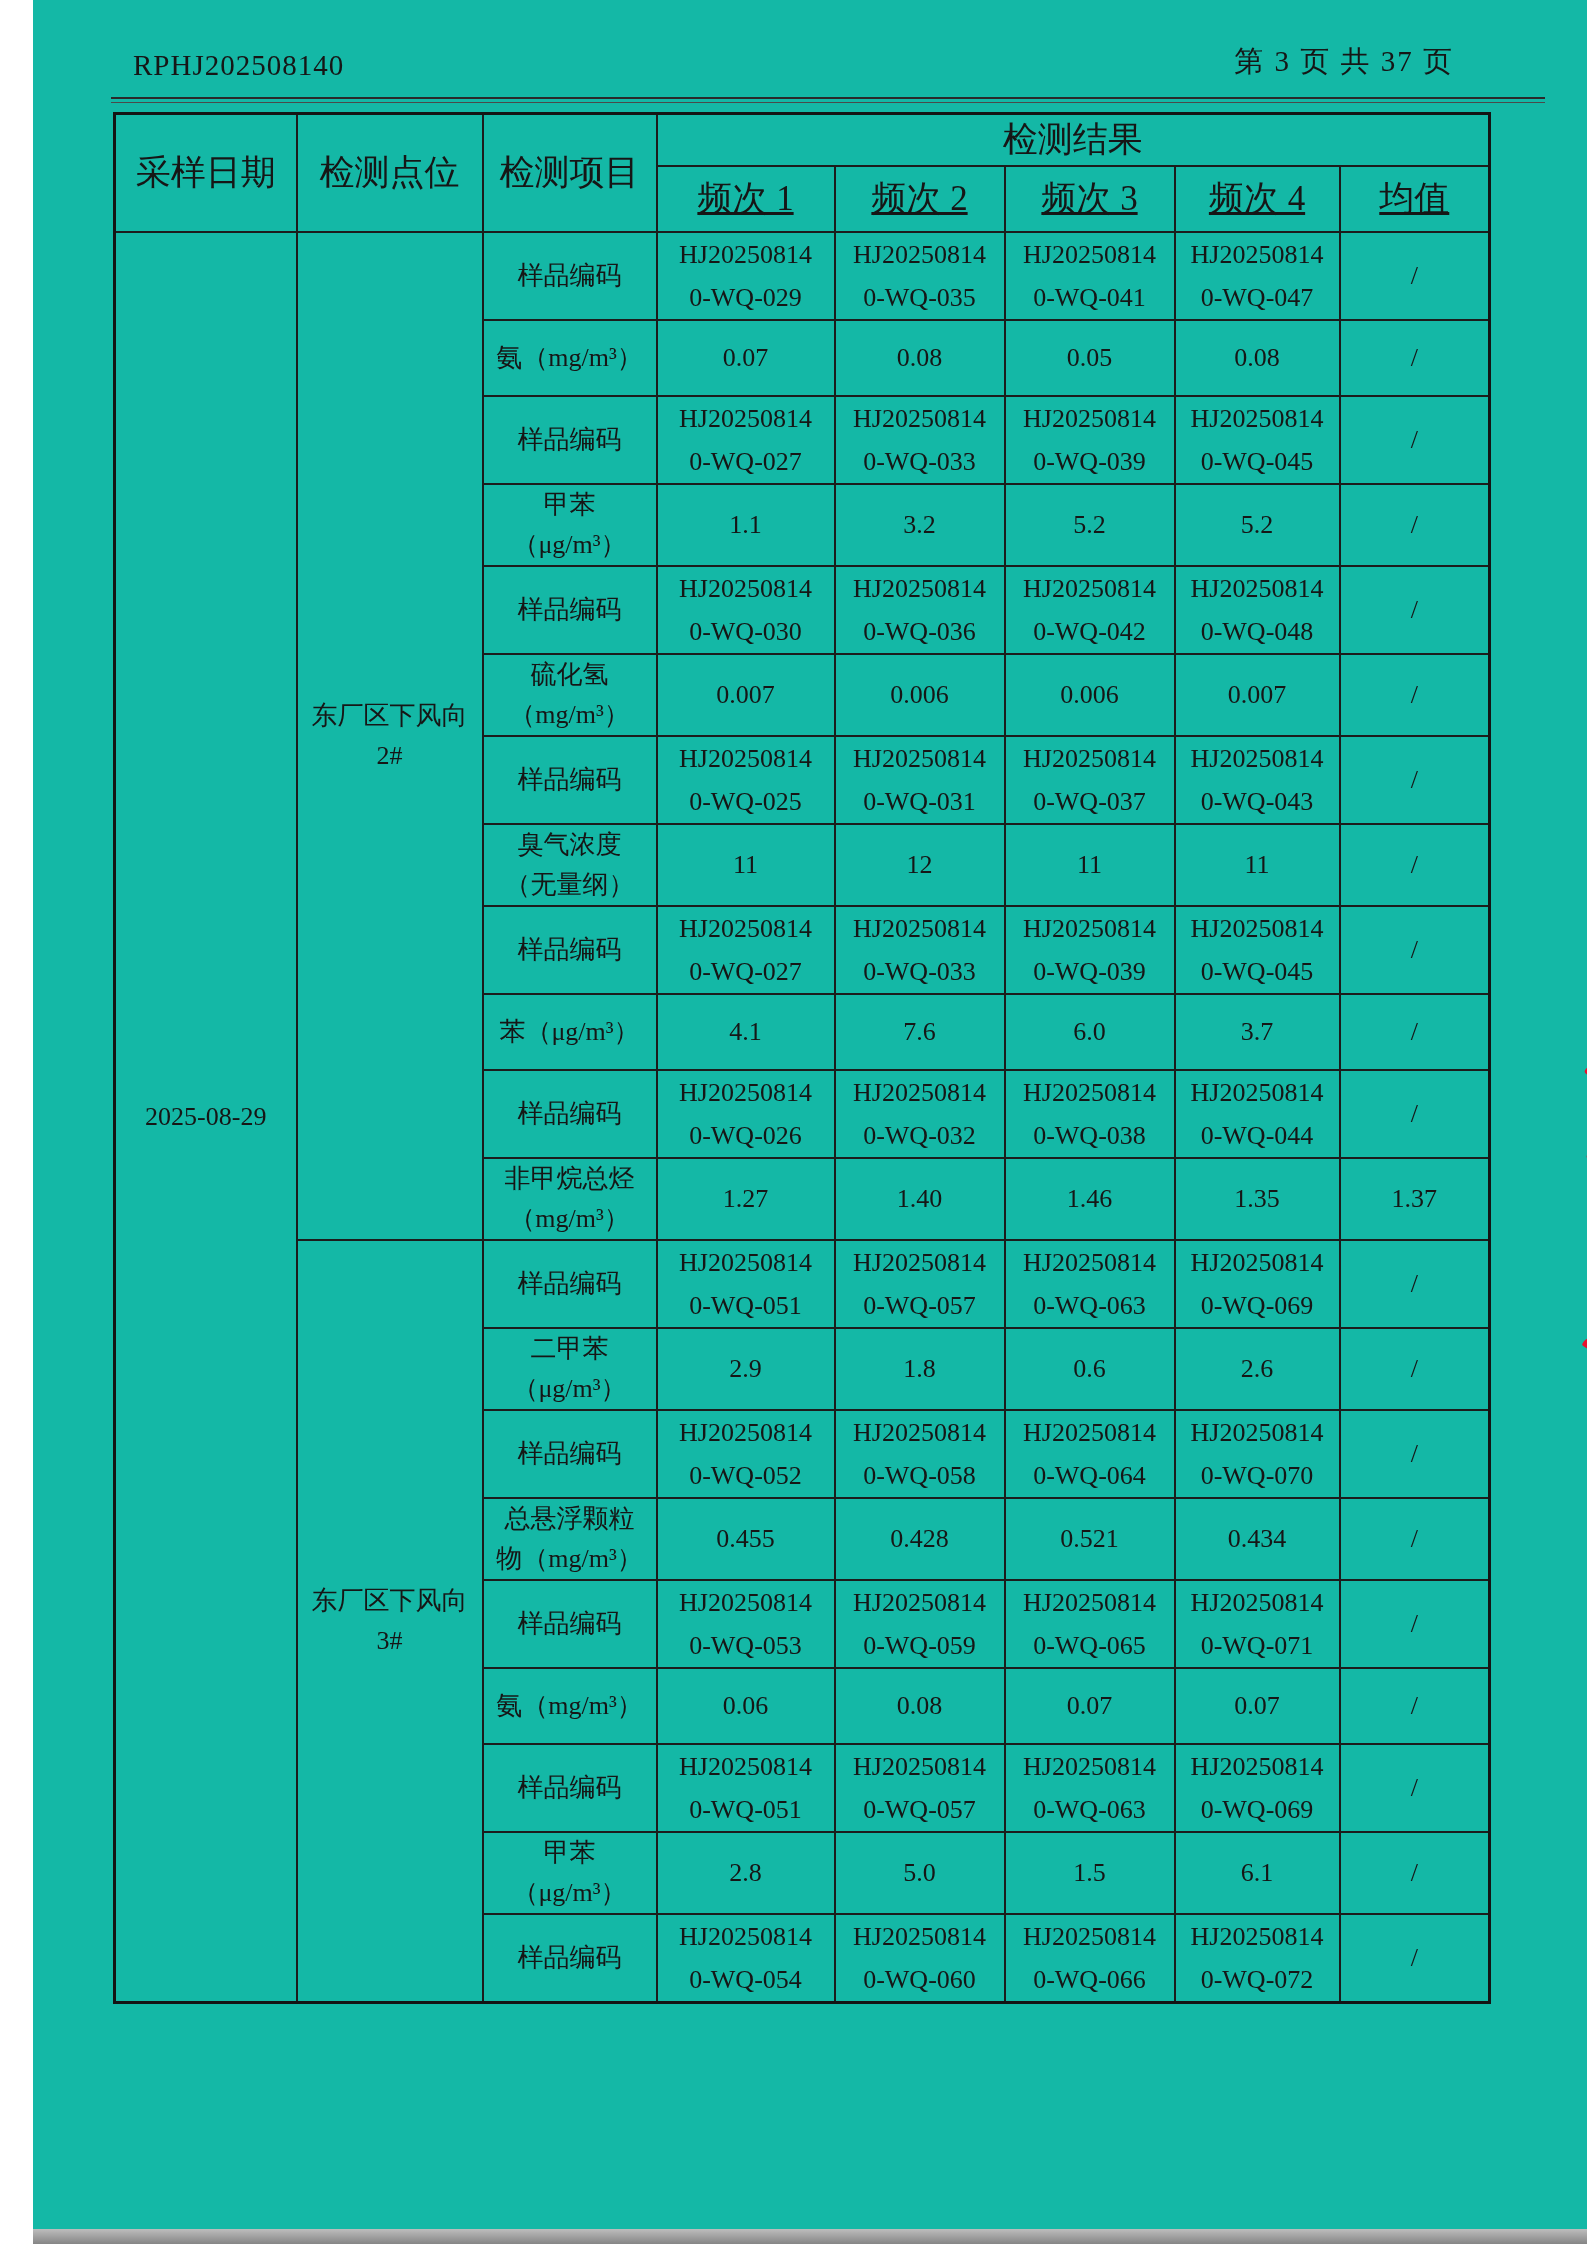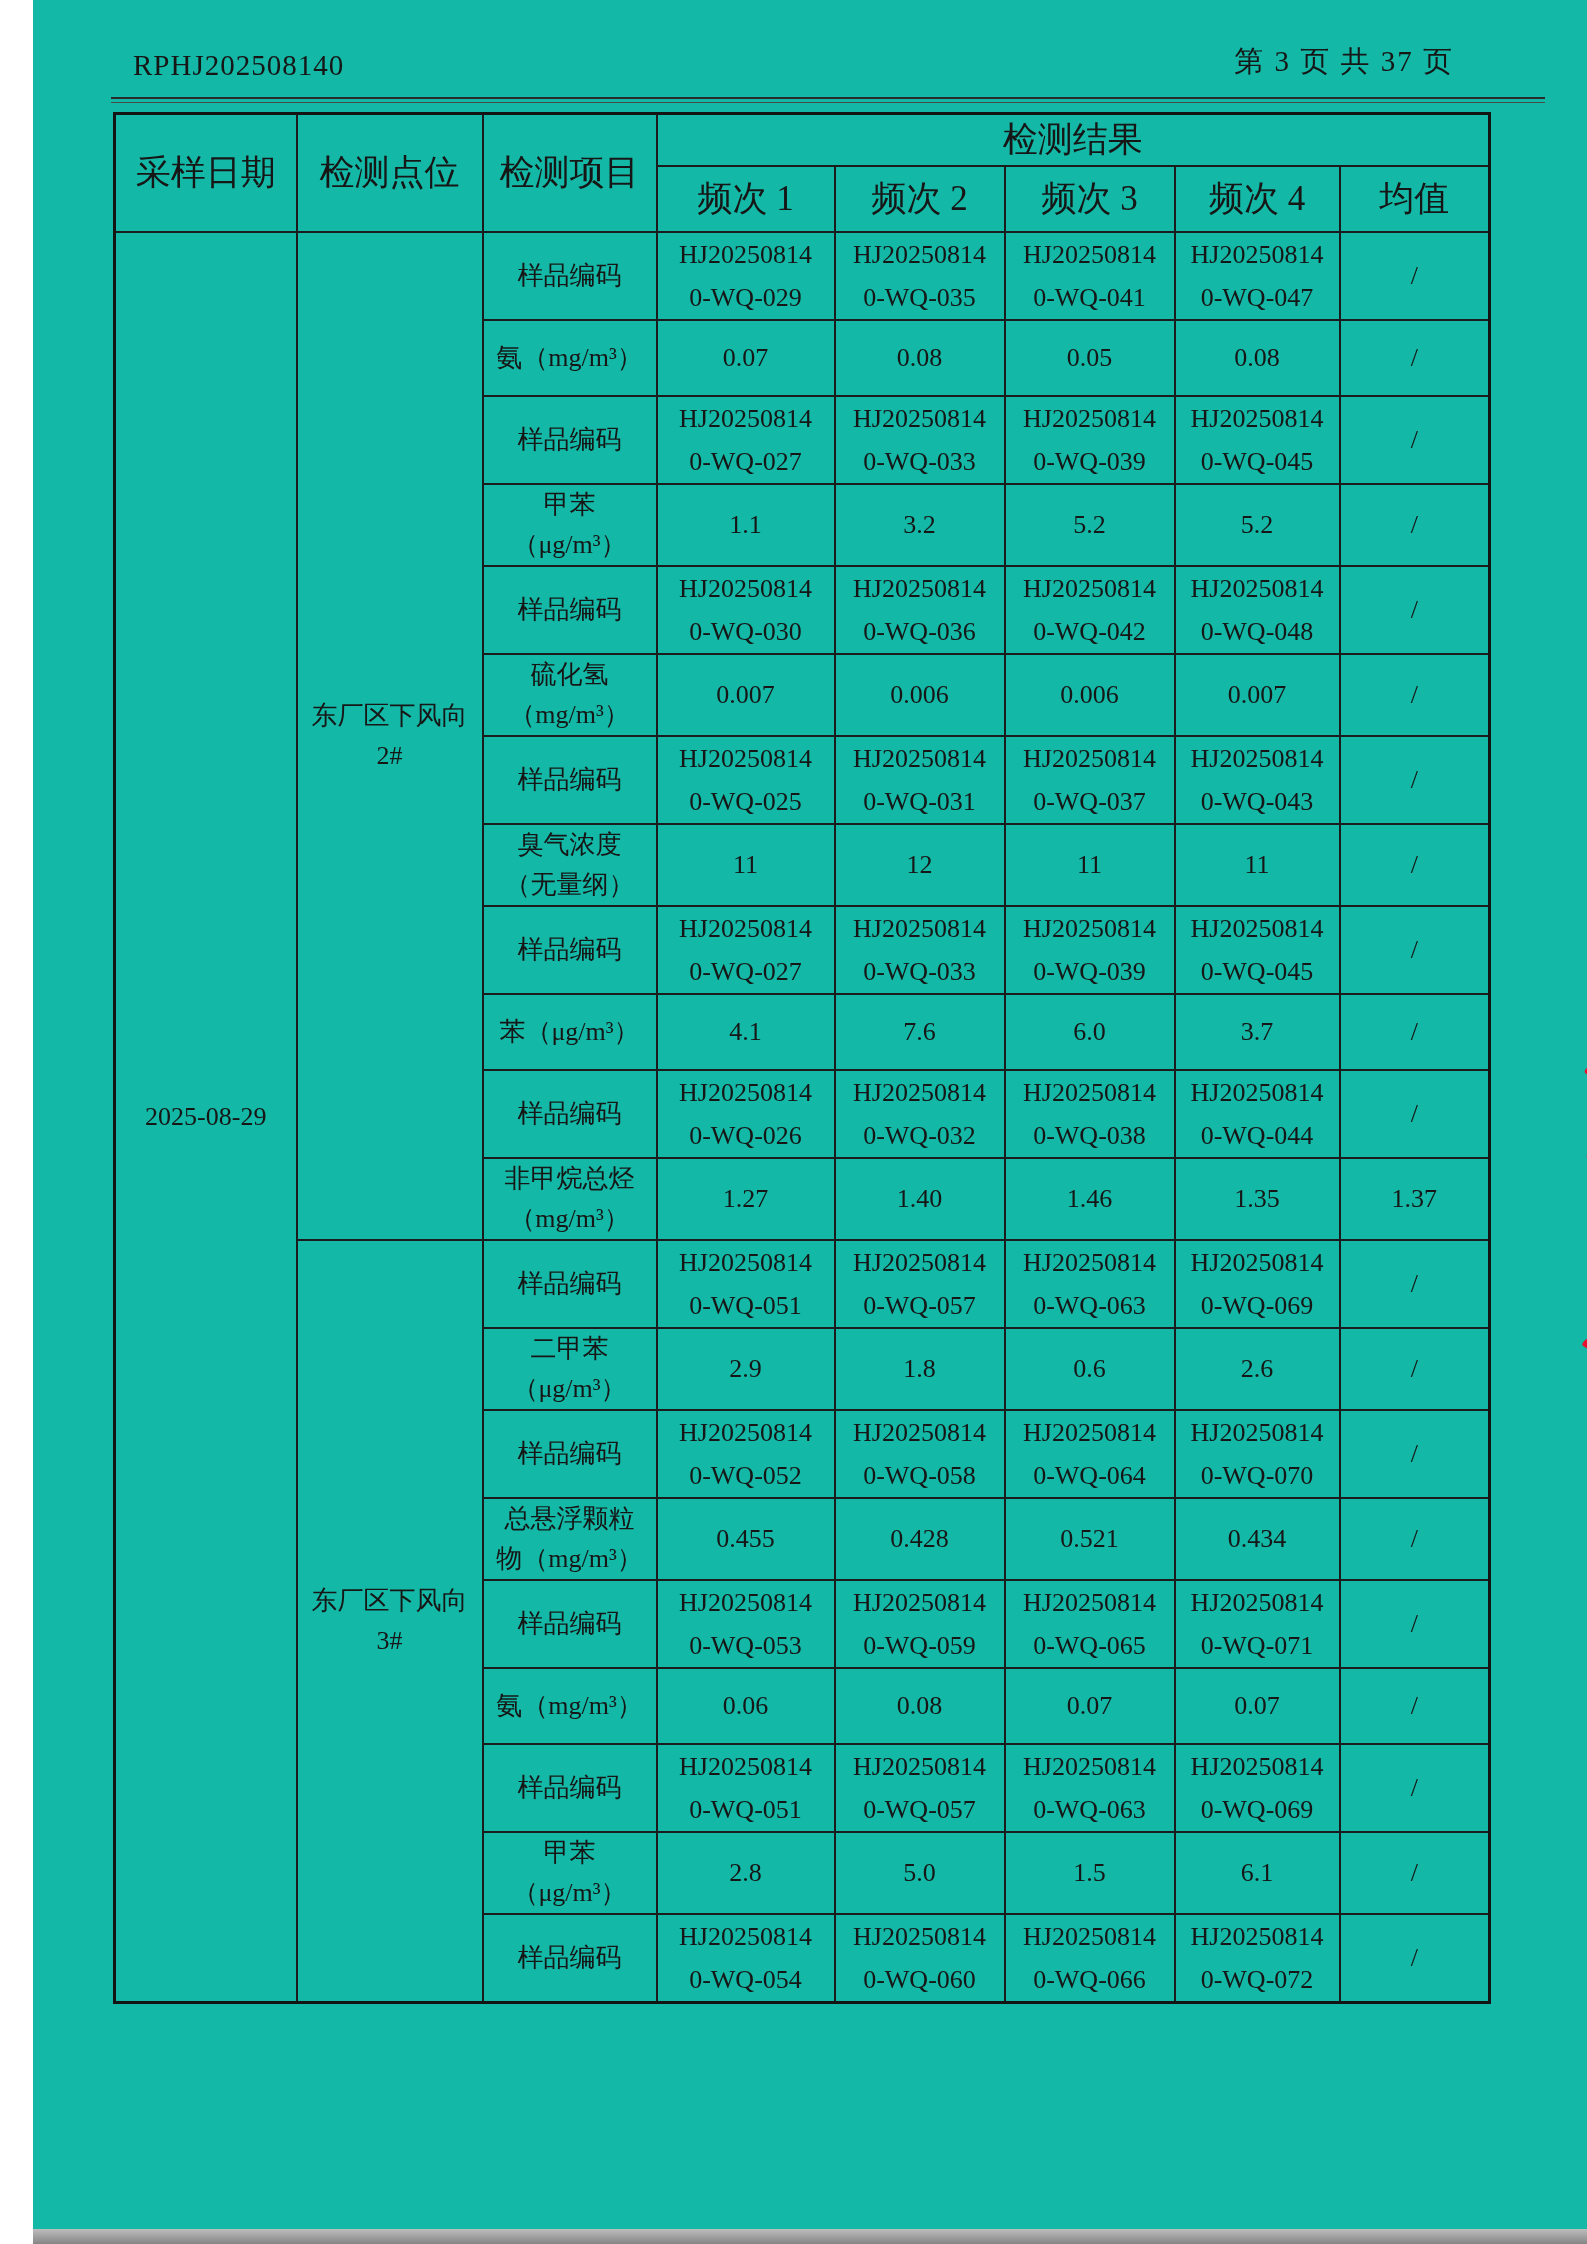--- a/index.html
+++ b/index.html
@@ -33,21 +33,21 @@
     border:2px solid #1c1c1c;
     text-align:center;vertical-align:middle;
     padding:0 4px;
     font-weight:normal;
     white-space:pre-line;
     font-size:26px;
     line-height:40px;
   }
   table.results{border:3px solid #141414;}
   tr.head-1{height:52px;}
-  tr.head-2{height:66px;}
+  tr.head-2{height:66px;text-decoration:underline;}
   table.results th{font-size:35px;}
   tr.r-code{height:88px;}
   tr.r-single{height:76px;}
   tr.r-double{height:76px;}
   tr.r-code td.val{line-height:43px;}
   td.date-cell,td.point-cell{font-size:27px;line-height:44px;}
   .seal{position:absolute;left:1524px;top:1068px;width:63px;height:290px;overflow:hidden;}
   .seal i{position:absolute;display:block;background:#e8112d;border-radius:3px;}
   .seal i:nth-child(1){left:28px;top:0;width:22px;height:12px;transform:rotate(38deg);}
   .seal i:nth-child(2){left:34px;top:68px;width:26px;height:9px;transform:rotate(-20deg);}

